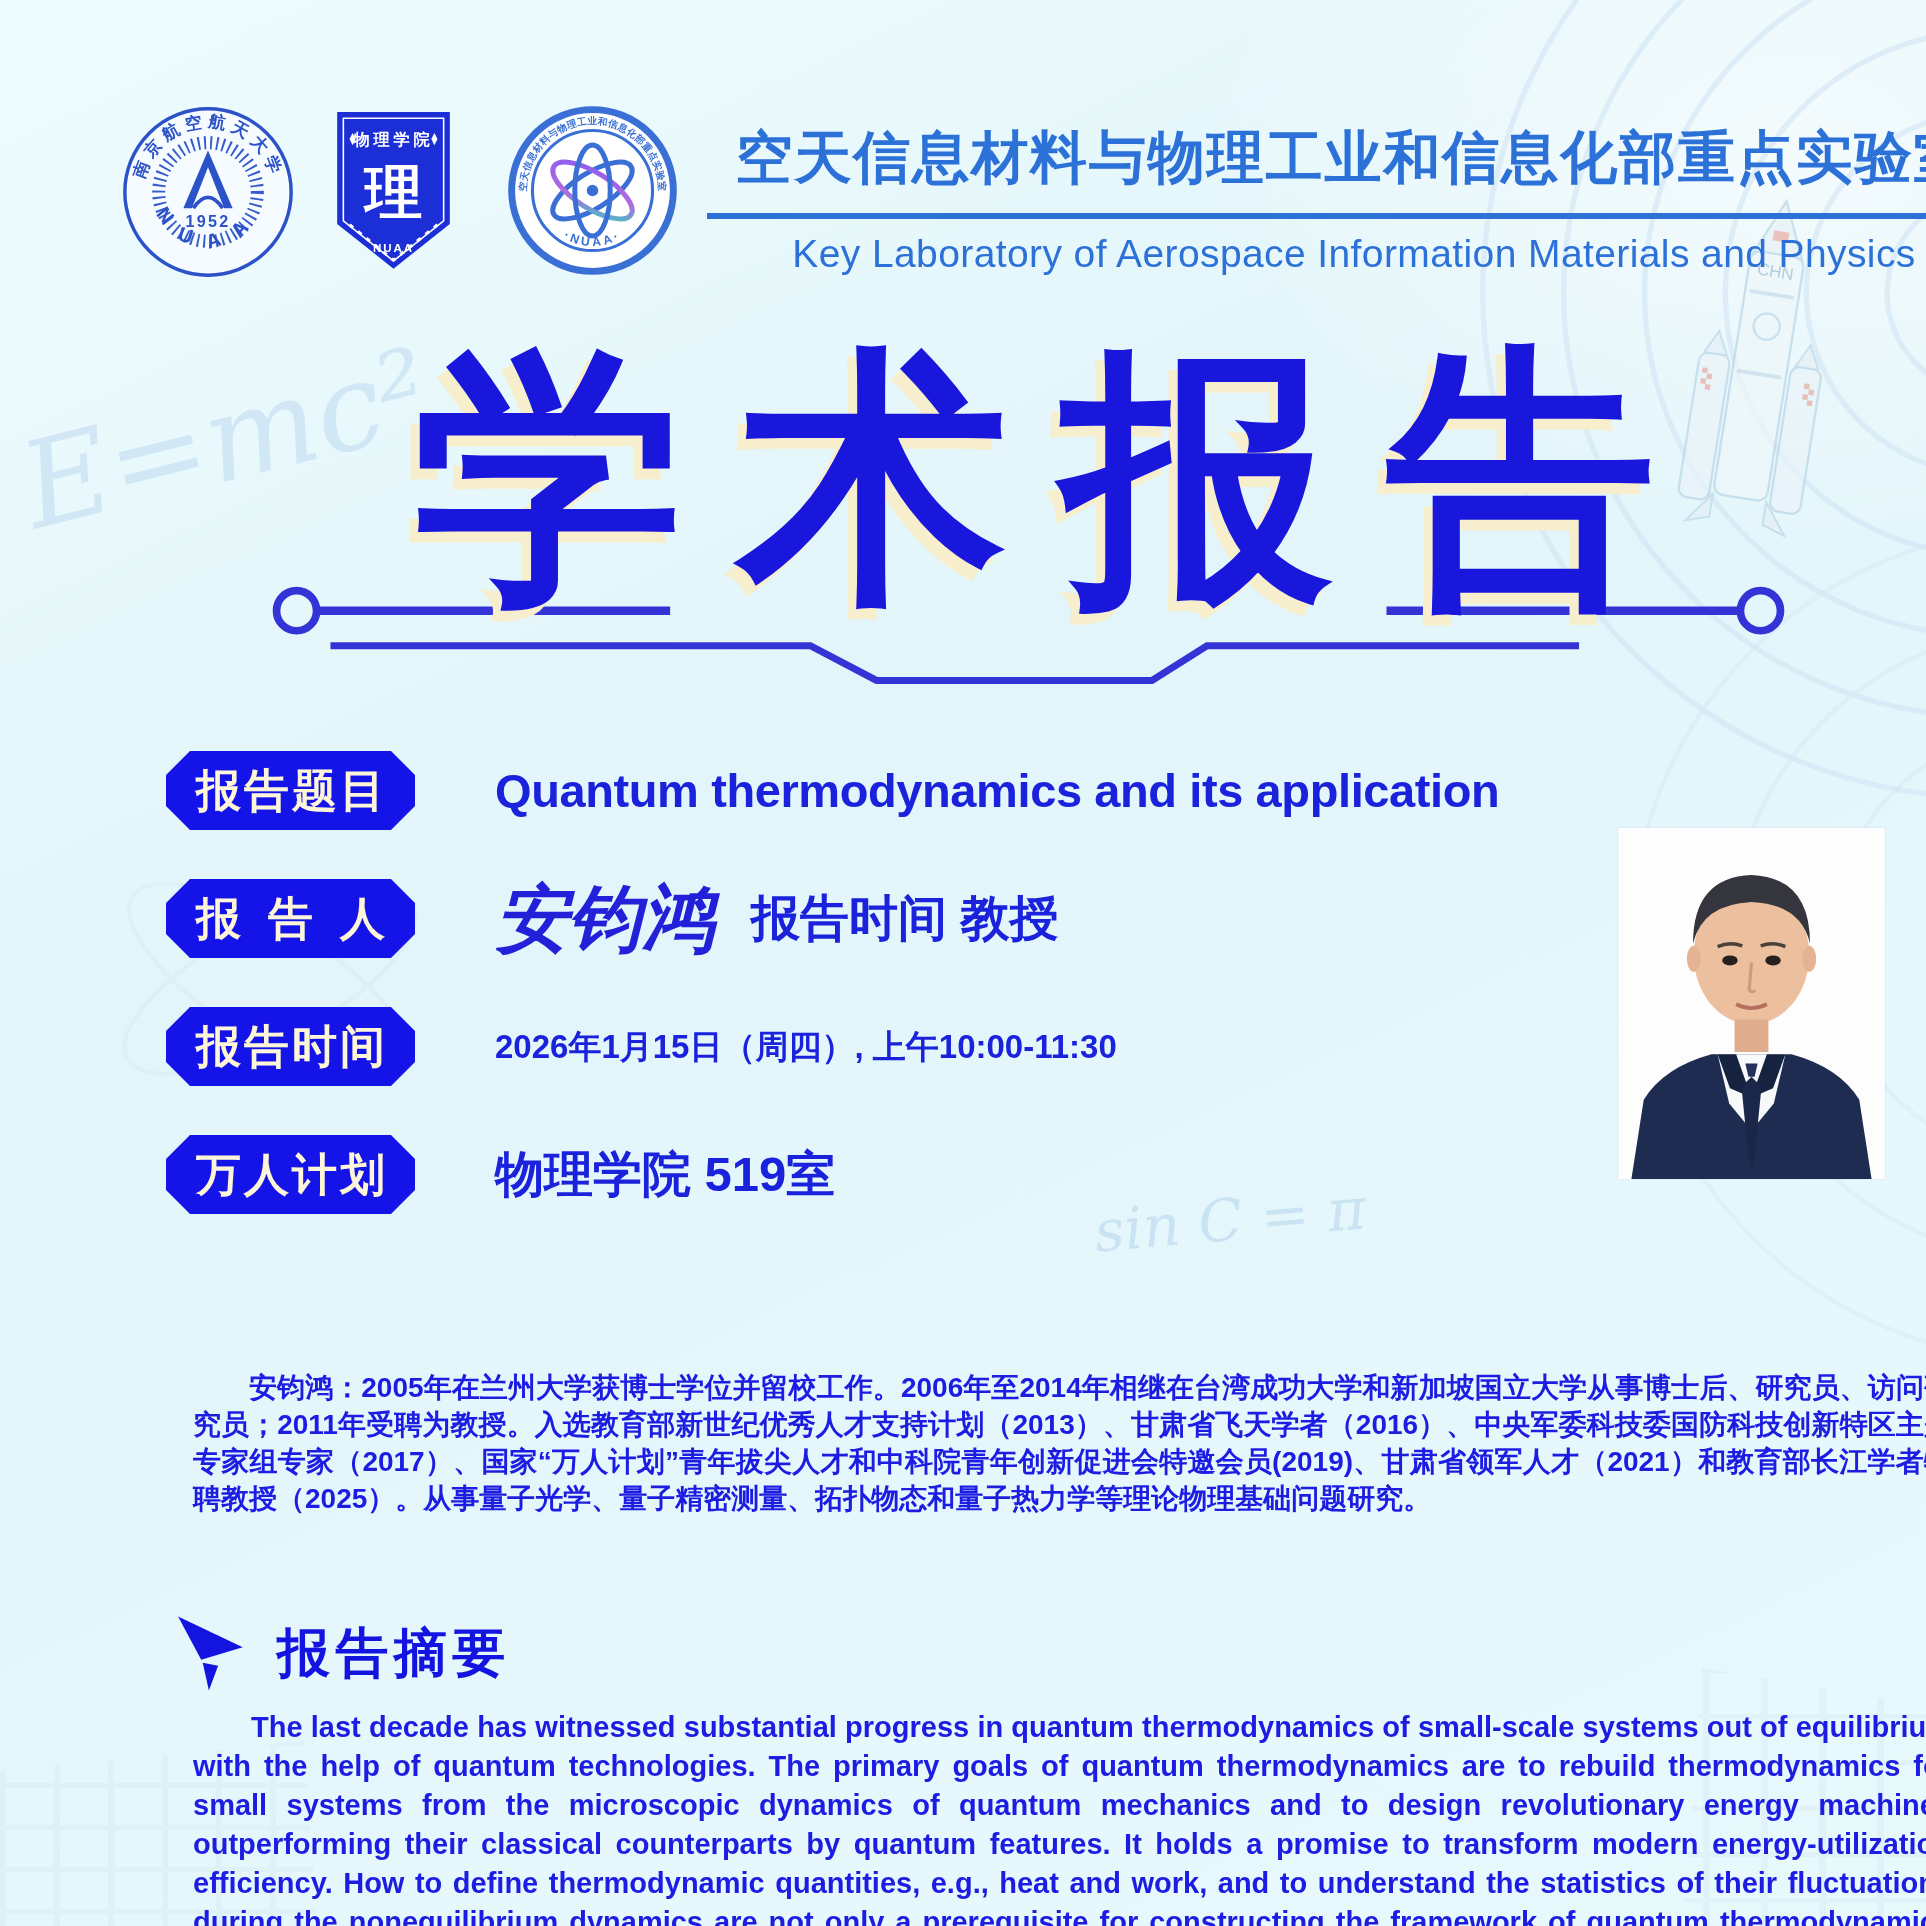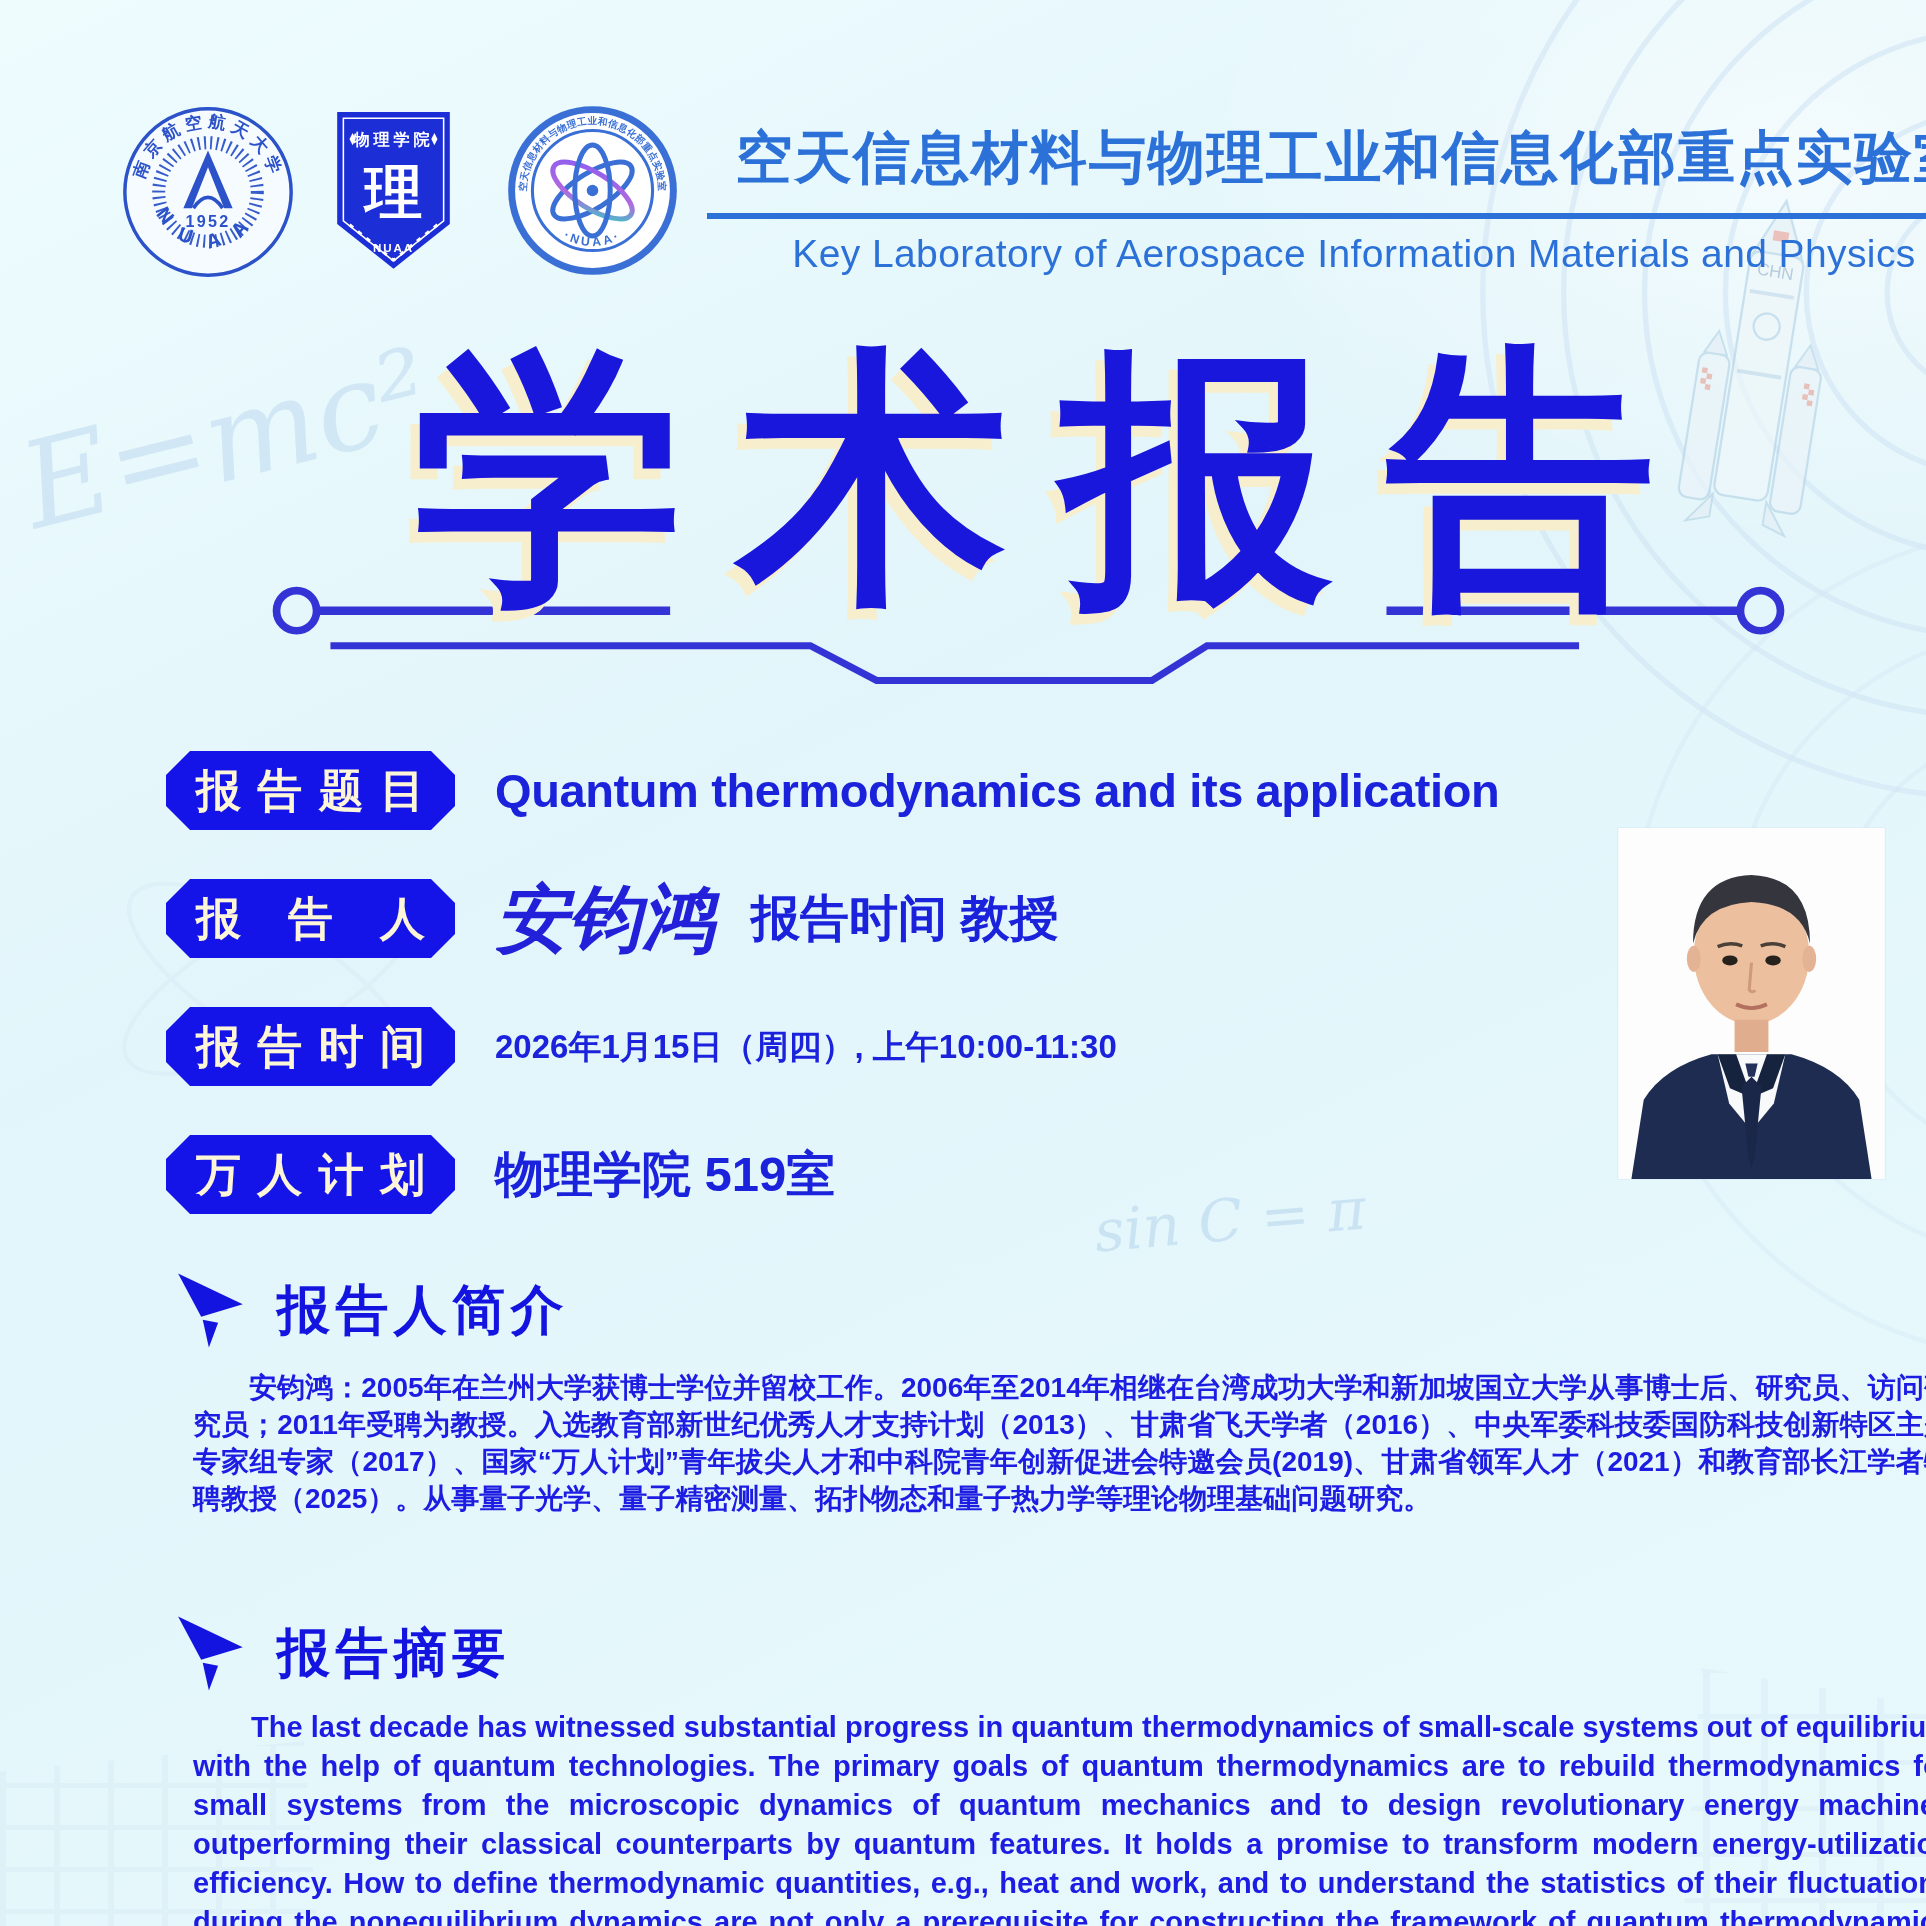--- a/index.html
+++ b/index.html
@@ -41,21 +41,21 @@
   
   .big-title{
     left:0;top:330px;width:2047px;height:297px;line-height:297px;text-align:center;
     padding-left:77px;box-sizing:border-box;white-space:nowrap;
     font-size:270px;font-weight:900;letter-spacing:54px;color:#1a17dc;
     text-shadow:-9.2px 10.8px 0 #f7eecd;
   }
 
   
   .badge{
-    left:166px;width:289px;height:79px;line-height:79px;
+    left:166px;width:249px;height:79px;line-height:79px;
     background:#1414e8;color:#fdf5d8;font-size:45px;font-weight:700;
     text-align:justify;text-align-last:justify;padding:0 30px;box-sizing:border-box;
     clip-path:polygon(24px 0,calc(100% - 24px) 0,100% 24px,100% calc(100% - 24px),calc(100% - 24px) 100%,24px 100%,0 calc(100% - 24px),0 24px);
   }
   .b1{top:751px;} .b2{top:879px;} .b3{top:1007px;} .b4{top:1135px;}
   .rowval{left:495px;height:79px;line-height:79px;white-space:nowrap;color:#1b22dc;font-weight:700;}
   .v1{top:751px;font-size:47px;font-weight:800;letter-spacing:-0.4px;}
   .v2{top:879px;display:flex;align-items:flex-end;gap:37px;}
   .speaker-name{font-family:"DejaVu Serif", serif;font-style:italic;font-weight:700;font-size:73px;color:#2220d8;}
   .speaker-aff{font-size:49px;font-weight:700;color:#1b22dc;}
@@ -240,27 +240,20 @@
       <rect x="302" y="498" width="88" height="84" fill="#e0ae8e"></rect>
       <path d="M34 912 L66 706 Q118 622 242 588 L450 588 Q574 622 626 706 L658 912 Z" fill="#1d2c50"></path>
       <polygon points="258,588 434,588 404,716 346,786 288,716" fill="#f7f9fb"></polygon>
       <polygon points="258,588 306,588 346,700 290,676" fill="#16233f"></polygon>
       <polygon points="434,588 386,588 346,700 402,676" fill="#16233f"></polygon>
       <polygon points="330,612 362,612 354,646 338,646" fill="#22305a"></polygon>
       <polygon points="346,646 320,672 338,854 346,884 354,854 372,672" fill="#1a2748"></polygon>
     </svg>
   </div>
 
-  <div class="abs sec-head sh-bio">
-    <svg class="plane" viewBox="0 0 100 100">
-      <polygon points="4,2 88,42 34,58" fill="#1414e0"></polygon>
-      <polygon points="36,62 44,98 56,66" fill="#1414e0"></polygon>
-    </svg>
-    <span class="txt">报告人简介</span>
-  </div>
   <div class="abs para bio-p">安钧鸿：2005年在兰州大学获博士学位并留校工作。2006年至2014年相继在台湾成功大学和新加坡国立大学从事博士后、研究员、访问研究员；2011年受聘为教授。入选教育部新世纪优秀人才支持计划（2013）、甘肃省飞天学者（2016）、中央军委科技委国防科技创新特区主题专家组专家（2017）、国家“万人计划”青年拔尖人才和中科院青年创新促进会特邀会员(2019)、甘肃省领军人才（2021）和教育部长江学者特聘教授（2025）。从事量子光学、量子精密测量、拓扑物态和量子热力学等理论物理基础问题研究。</div>
 
   <div class="abs sec-head sh-abs">
     <svg class="plane" viewBox="0 0 100 100">
       <polygon points="4,2 88,42 34,58" fill="#1414e0"></polygon>
       <polygon points="36,62 44,98 56,66" fill="#1414e0"></polygon>
     </svg>
     <span class="txt">报告摘要</span>
   </div>
   <div class="abs para abs-p">The last decade has witnessed substantial progress in quantum thermodynamics of small-scale systems out of equilibrium with the help of quantum technologies. The primary goals of quantum thermodynamics are to rebuild thermodynamics for small systems from the microscopic dynamics of quantum mechanics and to design revolutionary energy machines outperforming their classical counterparts by quantum features. It holds a promise to transform modern energy-utilization efficiency. How to define thermodynamic quantities, e.g., heat and work, and to understand the statistics of their fluctuations during the nonequilibrium dynamics are not only a prerequisite for constructing the framework of quantum thermodynamics but also an urgent requirement to develop quantum heat engine. In the first part of this talk, I will report our work on the fluctuation theorem for quantum heat in arbitrary system-bath coupling strength. The result reveals diverse nonequilibrium behaviors of average quantum heat determined by the feature of the system-bath energy spectrum. Such a finding supplies us a useful tool to optimizing the performance of quantum heat engine by controlling the nonequilibrium quantum heat. In the second part, I will report our work on how to realize a basic thermodynamic device, i.e., quantum battery, with the attractive remote-charging, anti-aging, and mitigated self-discharging characters by combining waveguide QED and nitrogen-vacancy centers.</div>

